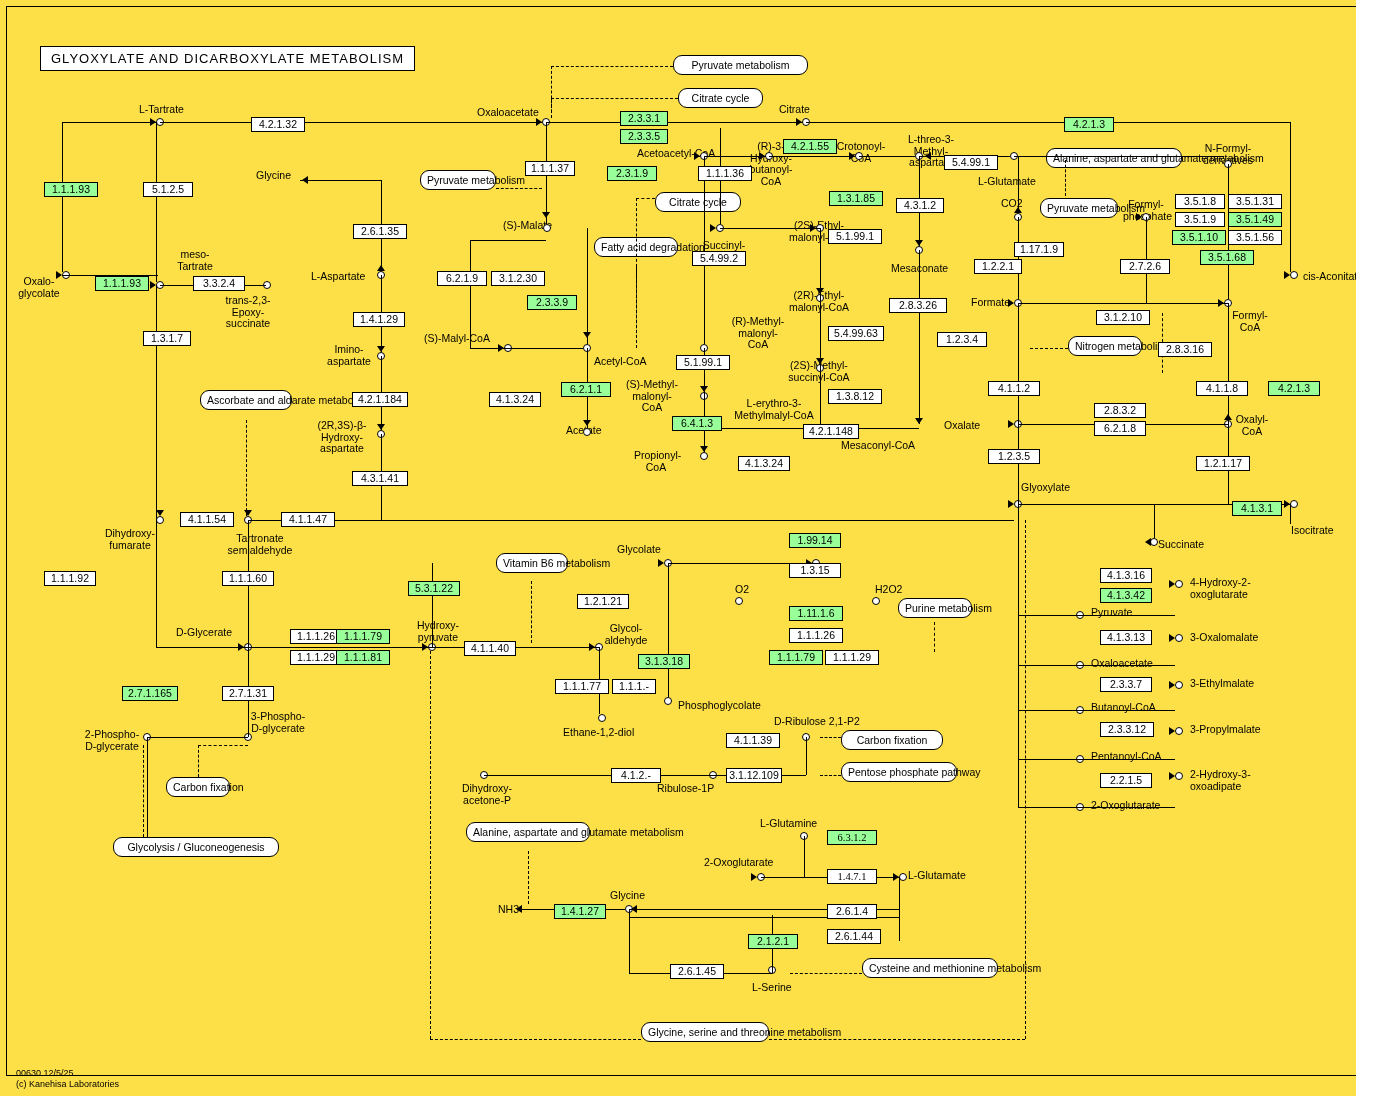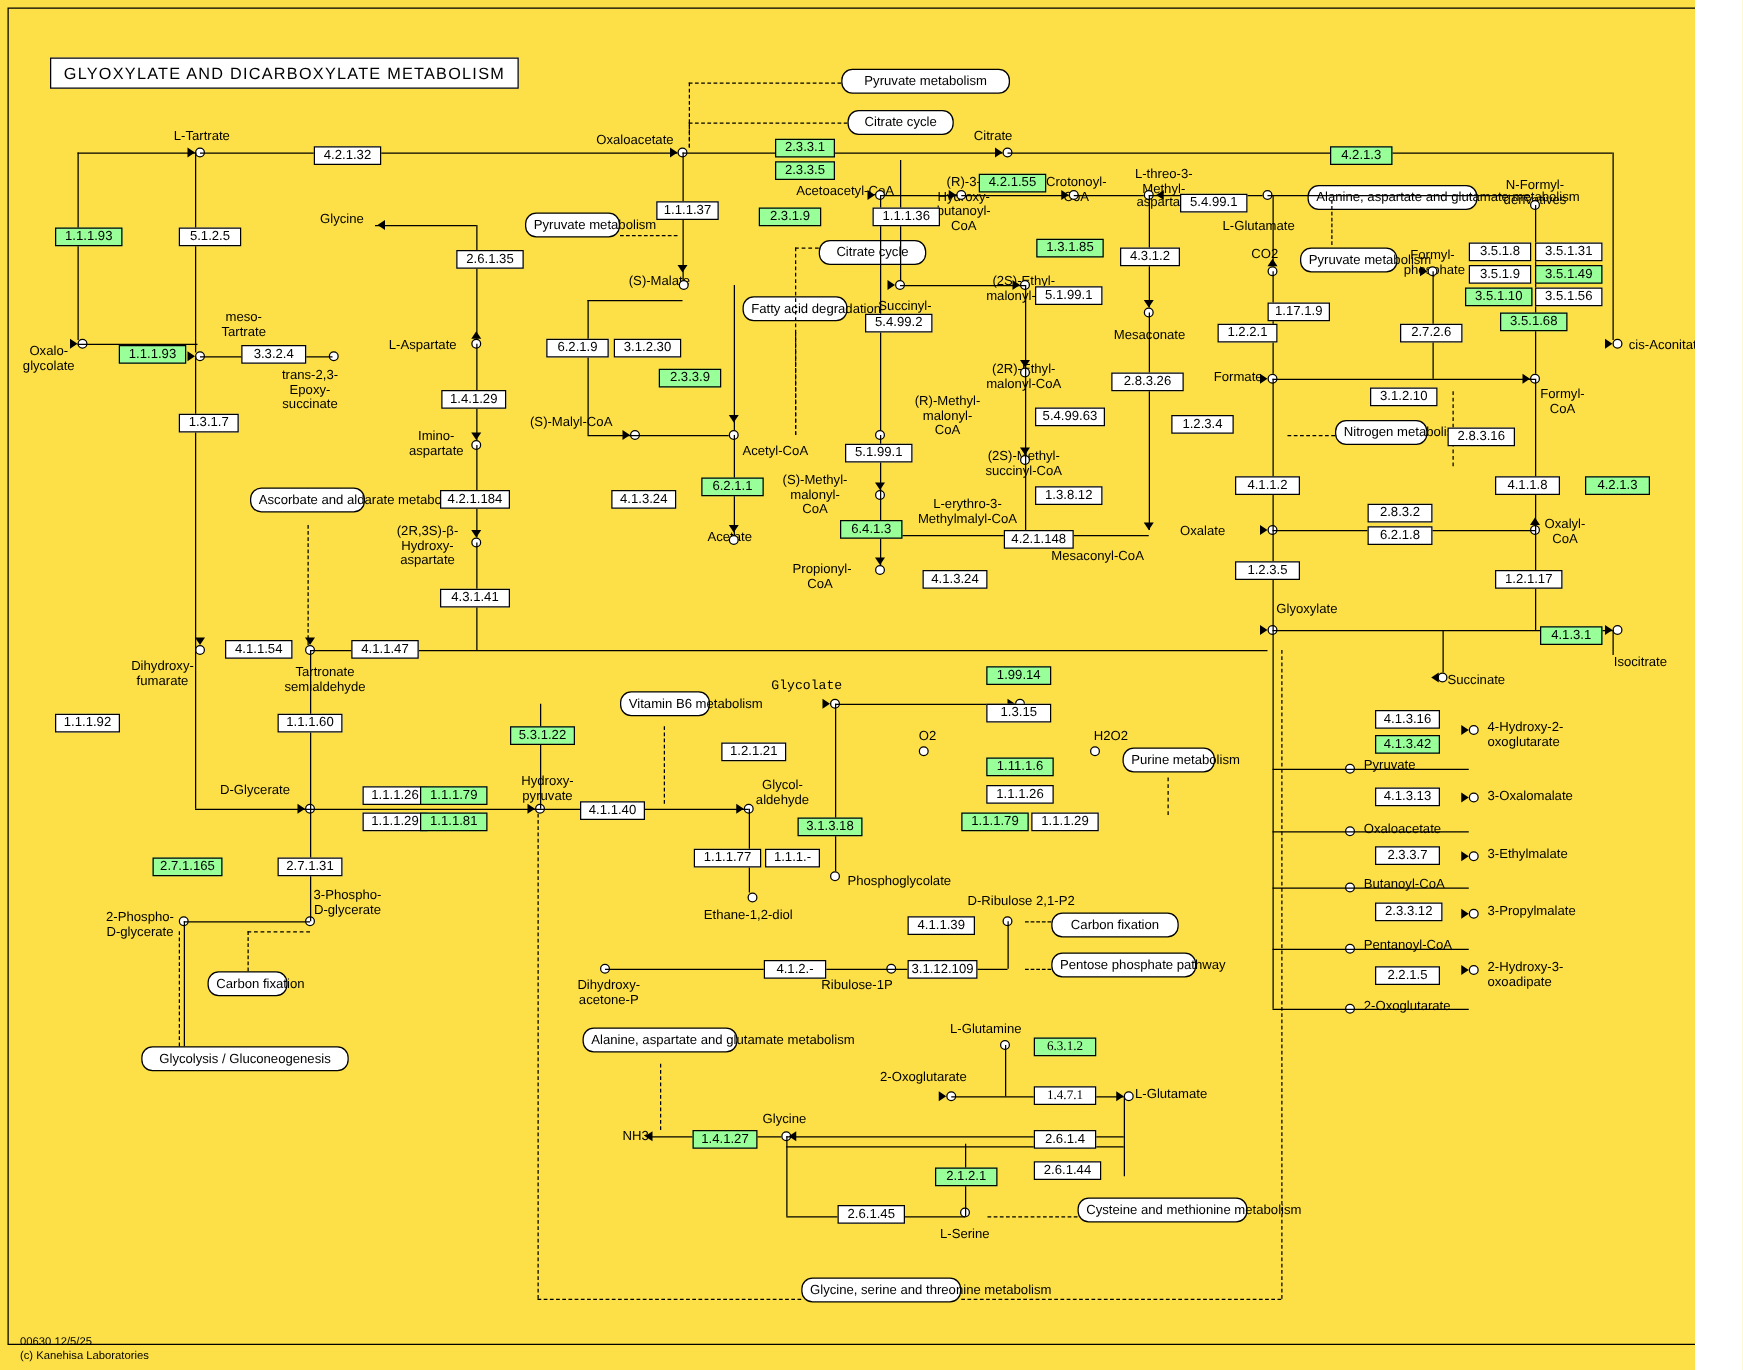--- a/index.html
+++ b/index.html
@@ -86,21 +86,21 @@
   <div class="cpd" style="left:944px;top:420px;text-align:right;">Oxalate</div>
   <div class="cpd" style="left:1232px;top:414px;width:40px;text-align:center;white-space:normal;">Oxalyl-CoA</div>
   <div class="cpd" style="left:566px;top:425px;">Acetate</div>
   <div class="cpd" style="left:310px;top:420px;width:64px;text-align:center;white-space:normal;">(2R,3S)-β-Hydroxy-aspartate</div>
   <div class="cpd" style="left:634px;top:450px;width:44px;text-align:center;white-space:normal;">Propionyl-CoA</div>
   <div class="cpd" style="left:1021px;top:482px;">Glyoxylate</div>
   <div class="cpd" style="left:1291px;top:525px;">Isocitrate</div>
   <div class="cpd" style="left:102px;top:528px;width:56px;text-align:center;white-space:normal;">Dihydroxy-fumarate</div>
   <div class="cpd" style="left:220px;top:533px;width:80px;text-align:center;white-space:normal;">Tartronate semialdehyde</div>
   <div class="cpd" style="left:1158px;top:539px;">Succinate</div>
-  <div class="cpd" style="left:617px;top:544px;font-family:Liberation Mono, monospace;">Glycolate</div>
+  <div class="cpd" style="left:617px;top:544px;">Glycolate</div>
   <div class="cpd" style="left:735px;top:584px;">O2</div>
   <div class="cpd" style="left:875px;top:584px;">H2O2</div>
   <div class="cpd" style="left:176px;top:627px;">D-Glycerate</div>
   <div class="cpd" style="left:413px;top:620px;width:50px;text-align:center;white-space:normal;">Hydroxy-pyruvate</div>
   <div class="cpd" style="left:604px;top:623px;width:44px;text-align:center;white-space:normal;">Glycol-aldehyde</div>
   <div class="cpd" style="left:1091px;top:607px;">Pyruvate</div>
   <div class="cpd" style="left:1190px;top:577px;width:70px;white-space:normal;">4-Hydroxy-2-oxoglutarate</div>
   <div class="cpd" style="left:1190px;top:632px;">3-Oxalomalate</div>
   <div class="cpd" style="left:1091px;top:658px;">Oxaloacetate</div>
   <div class="cpd" style="left:1190px;top:678px;">3-Ethylmalate</div>
@@ -369,21 +369,21 @@
   <div class="ar ar-r" style="left:710px;top:224px;"></div>
   <div class="ar ar-r" style="left:810px;top:224px;"></div>
   <div class="ar ar-r" style="left:1284px;top:271px;"></div>
 
   <div class="enz" style="left:251px;top:117px;width:54px;">4.2.1.32</div>
   <div class="enz hl" style="left:620px;top:111px;width:48px;">2.3.3.1</div>
   <div class="enz hl" style="left:620px;top:129px;width:48px;">2.3.3.5</div>
   <div class="enz hl" style="left:1064px;top:117px;width:50px;">4.2.1.3</div>
   <div class="enz hl" style="left:44px;top:182px;width:54px;">1.1.1.93</div>
   <div class="enz" style="left:143px;top:182px;width:50px;">5.1.2.5</div>
-  <div class="enz" style="left:353px;top:200px;width:54px;margin-left:12px;">2.6.1.35</div>
+  <div class="enz" style="left:353px;top:224px;width:54px;">2.6.1.35</div>
   <div class="enz" style="left:525px;top:161px;width:50px;">1.1.1.37</div>
   <div class="enz hl" style="left:607px;top:166px;width:50px;">2.3.1.9</div>
   <div class="enz" style="left:698px;top:166px;width:54px;">1.1.1.36</div>
   <div class="enz hl" style="left:783px;top:139px;width:54px;">4.2.1.55</div>
   <div class="enz hl" style="left:829px;top:191px;width:54px;">1.3.1.85</div>
   <div class="enz" style="left:944px;top:155px;width:54px;">5.4.99.1</div>
   <div class="enz" style="left:1175px;top:194px;width:50px;">3.5.1.8</div>
   <div class="enz" style="left:1228px;top:194px;width:54px;">3.5.1.31</div>
   <div class="enz" style="left:1175px;top:212px;width:50px;">3.5.1.9</div>
   <div class="enz hl" style="left:1228px;top:212px;width:54px;">3.5.1.49</div>

